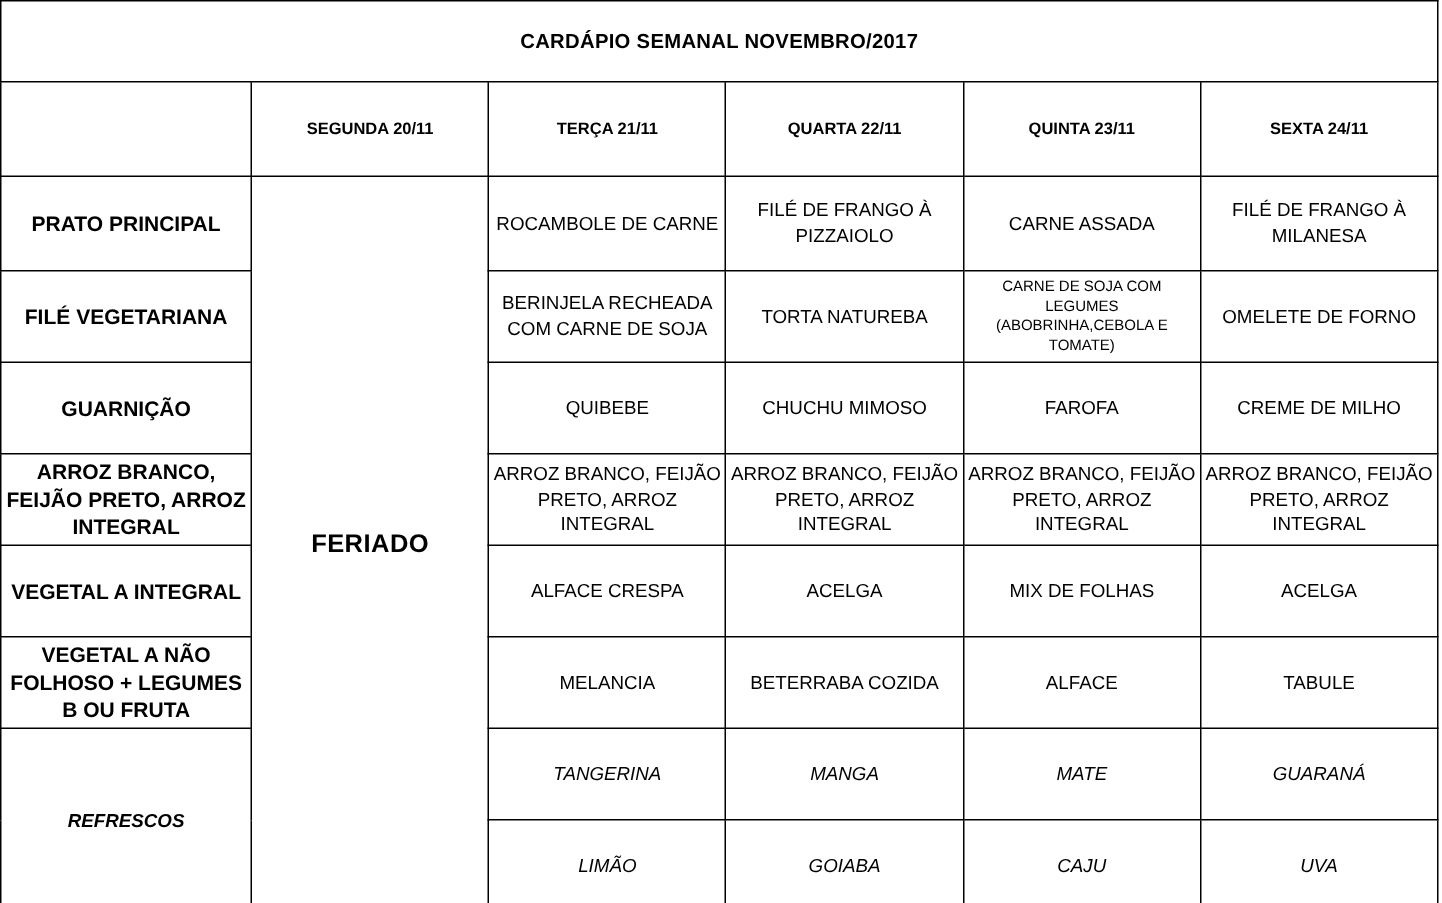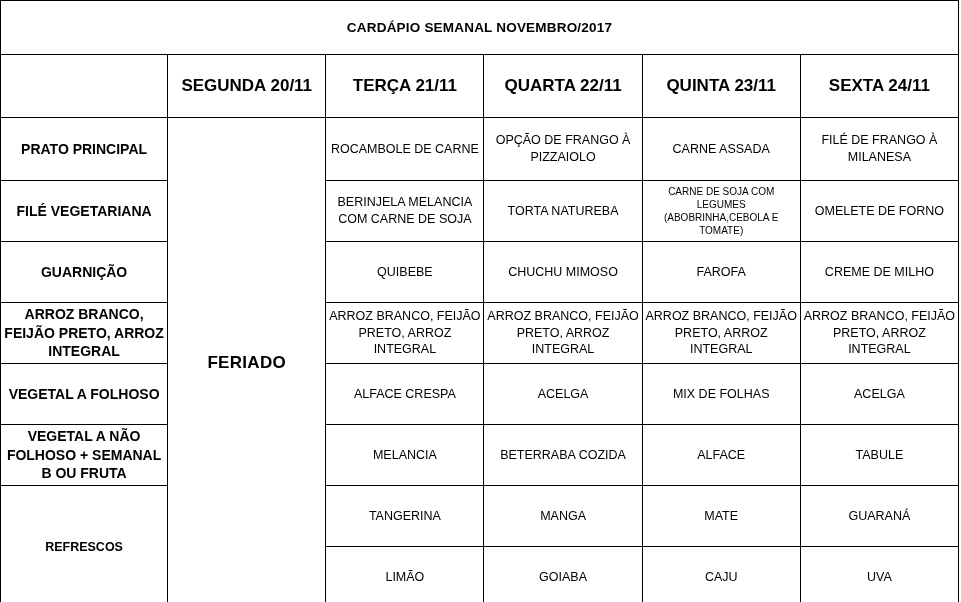--- a/index.html
+++ b/index.html
@@ -31,21 +31,21 @@
     font-weight: bold;
     font-size: 13.5px;
     letter-spacing: 0.2px;
     margin-left: 20px;
   }
   .col-label { width: 167px; }
   .col-day { width: 158px; }
   .dayhead {
     height: 62px;
     font-weight: bold;
-    font-size: 17px;
+    font-size: 11px;
   }
   .rowlabel {
     text-align: left;
     padding: 0 6px;
     font-weight: bold;
     font-size: 14px;
     line-height: 1.35;
   }
   .rowlabel-center {
     text-align: center;
@@ -65,21 +65,21 @@
     font-weight: bold;
     font-size: 17px;
     letter-spacing: 0.3px;
   }
   .r-main { height: 62px; }
   .r-veg  { height: 60px; margin-top: 32px; }
   .r-garn { height: 60px; }
   .r-base { height: 60px; }
   .r-leaf { height: 60px; }
   .r-fruit{ height: 60px; }
-  .r-drink{ height: 60px; }
+  .r-drink{ height: 60px; font-style: italic; }
 </style>
 </head>
 <body>
 
 <table class="menu">
   <colgroup>
     <col class="col-label">
     <col class="col-day">
     <col class="col-day">
     <col class="col-day">
@@ -96,28 +96,28 @@
       <td class="dayhead">TERÇA 21/11</td>
       <td class="dayhead">QUARTA 22/11</td>
       <td class="dayhead">QUINTA 23/11</td>
       <td class="dayhead">SEXTA 24/11</td>
     </tr>
 
     <tr>
       <td class="rowlabel r-main">PRATO PRINCIPAL</td>
       <td class="feriado" rowspan="8">FERIADO</td>
       <td class="cell r-main">ROCAMBOLE DE CARNE</td>
-      <td class="cell r-main">OPÇÃO DE FRANGO À PIZZAIOLO</td>
+      <td class="cell r-main">FILÉ DE FRANGO À PIZZAIOLO</td>
       <td class="cell r-main">CARNE ASSADA</td>
       <td class="cell r-main">FILÉ DE FRANGO À MILANESA</td>
     </tr>
 
     <tr>
       <td class="rowlabel r-veg">FILÉ VEGETARIANA</td>
-      <td class="cell r-veg">BERINJELA MELANCIA COM CARNE DE SOJA</td>
+      <td class="cell r-veg">BERINJELA RECHEADA COM CARNE DE SOJA</td>
       <td class="cell r-veg">TORTA NATUREBA</td>
       <td class="cell small r-veg">CARNE DE SOJA COM LEGUMES (ABOBRINHA,CEBOLA E TOMATE)</td>
       <td class="cell r-veg">OMELETE DE FORNO</td>
     </tr>
 
     <tr>
       <td class="rowlabel r-garn">GUARNIÇÃO</td>
       <td class="cell r-garn">QUIBEBE</td>
       <td class="cell r-garn">CHUCHU MIMOSO</td>
       <td class="cell r-garn">FAROFA</td>
@@ -126,29 +126,29 @@
 
     <tr>
       <td class="rowlabel r-base">ARROZ BRANCO, FEIJÃO PRETO, ARROZ INTEGRAL</td>
       <td class="cell r-base">ARROZ BRANCO, FEIJÃO PRETO, ARROZ INTEGRAL</td>
       <td class="cell r-base">ARROZ BRANCO, FEIJÃO PRETO, ARROZ INTEGRAL</td>
       <td class="cell r-base">ARROZ BRANCO, FEIJÃO PRETO, ARROZ INTEGRAL</td>
       <td class="cell r-base">ARROZ BRANCO, FEIJÃO PRETO, ARROZ INTEGRAL</td>
     </tr>
 
     <tr>
-      <td class="rowlabel r-leaf">VEGETAL A FOLHOSO</td>
+      <td class="rowlabel r-leaf">VEGETAL A INTEGRAL</td>
       <td class="cell r-leaf">ALFACE CRESPA</td>
       <td class="cell r-leaf">ACELGA</td>
       <td class="cell r-leaf">MIX DE FOLHAS</td>
       <td class="cell r-leaf">ACELGA</td>
     </tr>
 
     <tr>
-      <td class="rowlabel r-fruit">VEGETAL A NÃO FOLHOSO + SEMANAL B OU FRUTA</td>
+      <td class="rowlabel r-fruit">VEGETAL A NÃO FOLHOSO + LEGUMES B OU FRUTA</td>
       <td class="cell r-fruit">MELANCIA</td>
       <td class="cell r-fruit">BETERRABA COZIDA</td>
       <td class="cell r-fruit">ALFACE</td>
       <td class="cell r-fruit">TABULE</td>
     </tr>
 
     <tr>
       <td class="rowlabel-center r-drink" rowspan="2">REFRESCOS</td>
       <td class="cell r-drink">TANGERINA</td>
       <td class="cell r-drink">MANGA</td>

